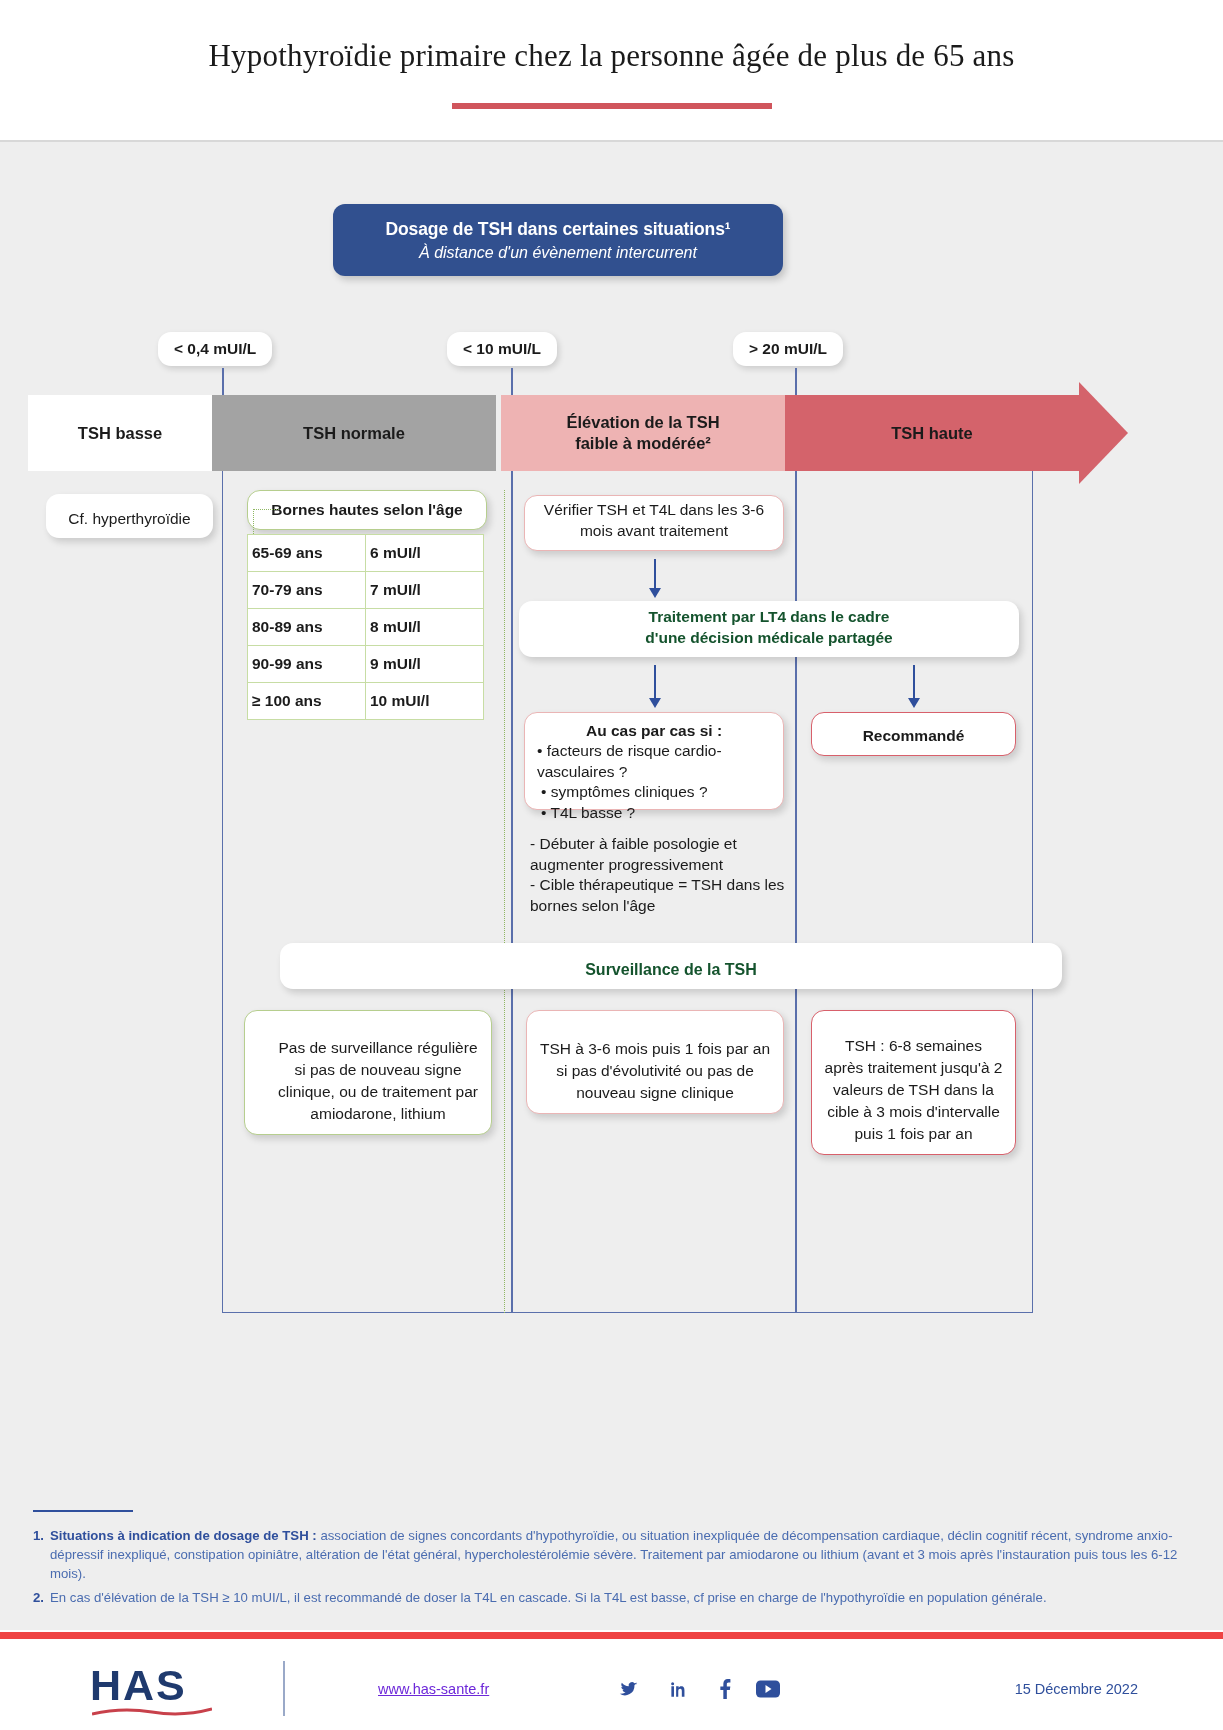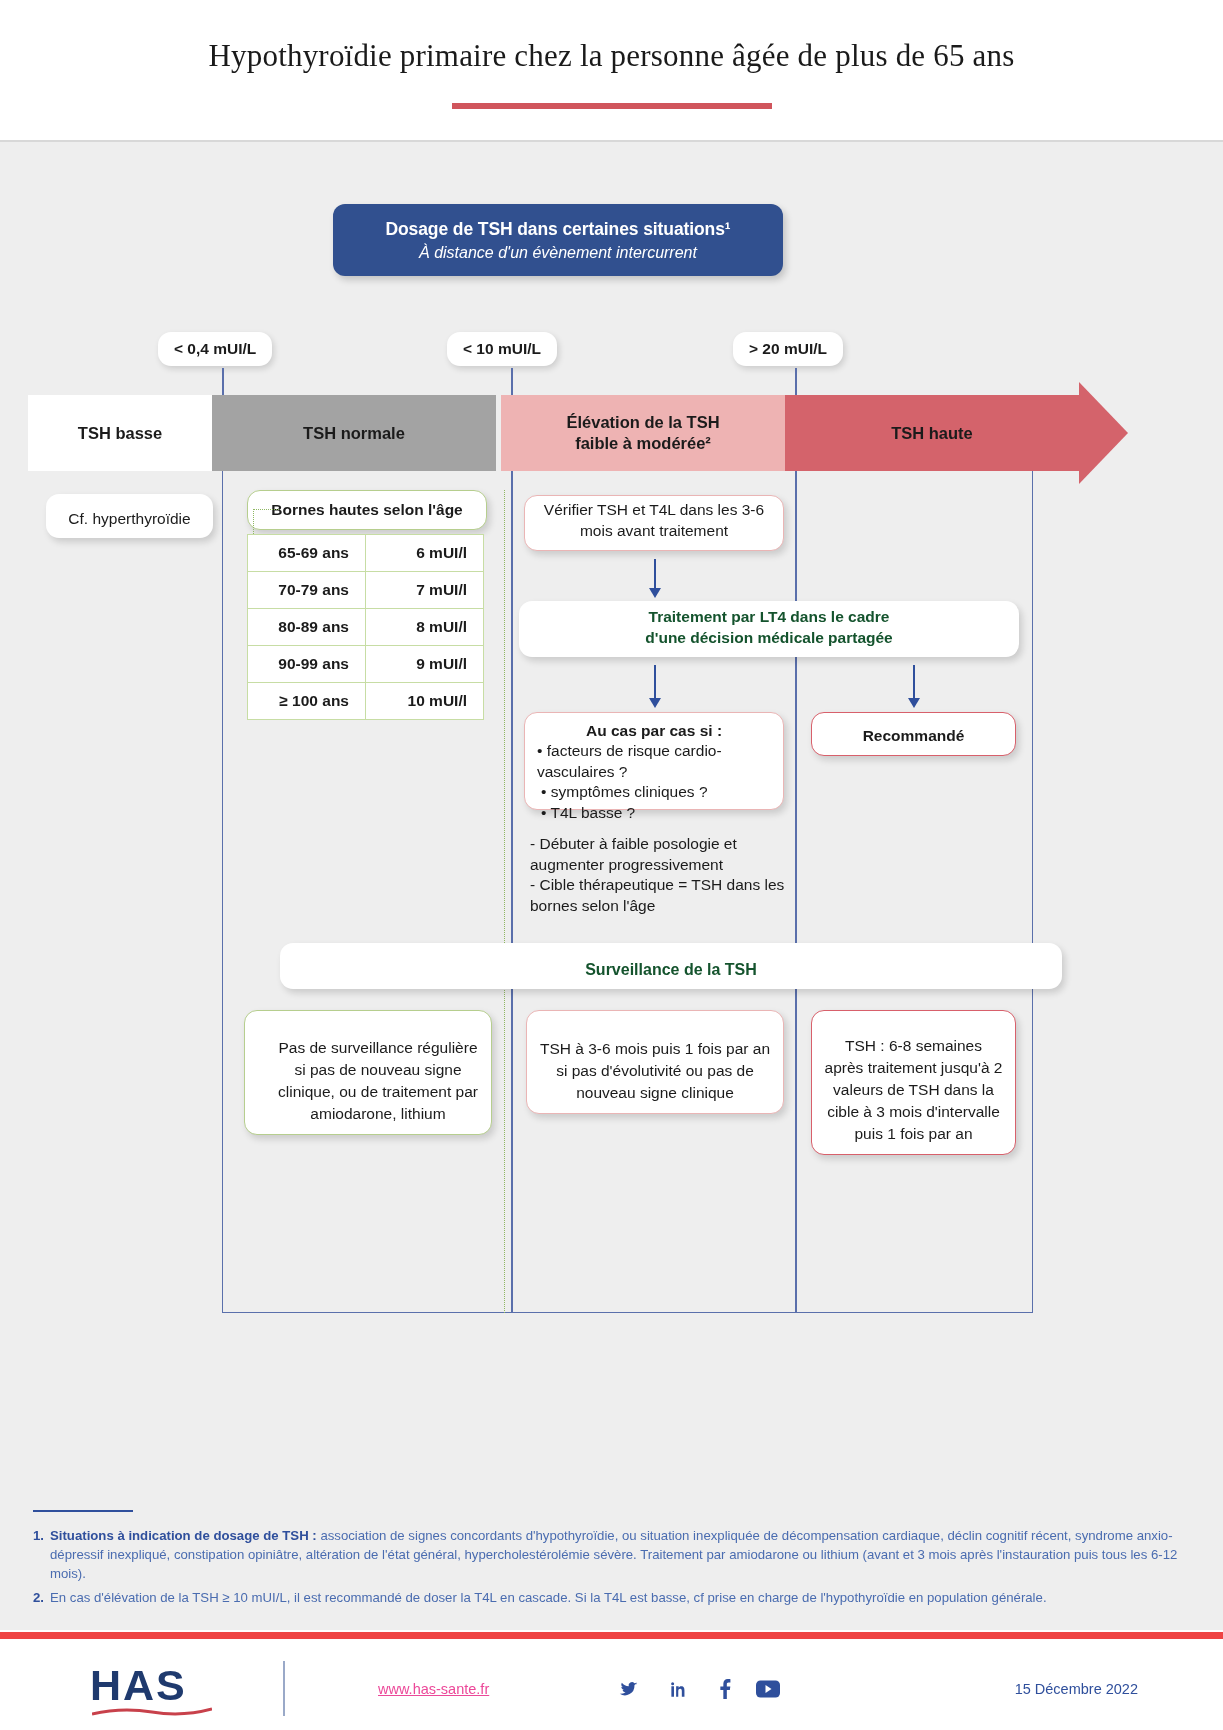--- a/index.html
+++ b/index.html
@@ -166,22 +166,22 @@
   .tbl {
     position: absolute;
     border-collapse: collapse;
     background: #ffffff;
     font-size: 15.5px;
     font-weight: bold;
     color: #1b1b1b;
   }
   .tbl td {
     border: 1px solid #c7dda4;
-    padding: 9px 16px;
-    text-align: right;
+    padding: 9px 4px;
+    text-align: left;
     height: 37px;
   }
   .tbl td.c0 { width: 118px; }
   .tbl td.c1 { width: 118px; }
 
   
   .dotted {
     position: absolute;
     border-color: #8fb862;
   }
@@ -274,21 +274,21 @@
     top: 22px;
     width: 1.5px;
     height: 55px;
     background: #9aa9c8;
   }
   .footer-url {
     position: absolute;
     left: 378px;
     top: 42px;
     font-size: 14.5px;
-    color: #ec4899;
+    color: #6d28d9;
   }
   .soc {
     position: absolute;
     top: 38px;
     width: 26px;
     height: 24px;
     display: flex;
     align-items: center;
     justify-content: center;
   }

